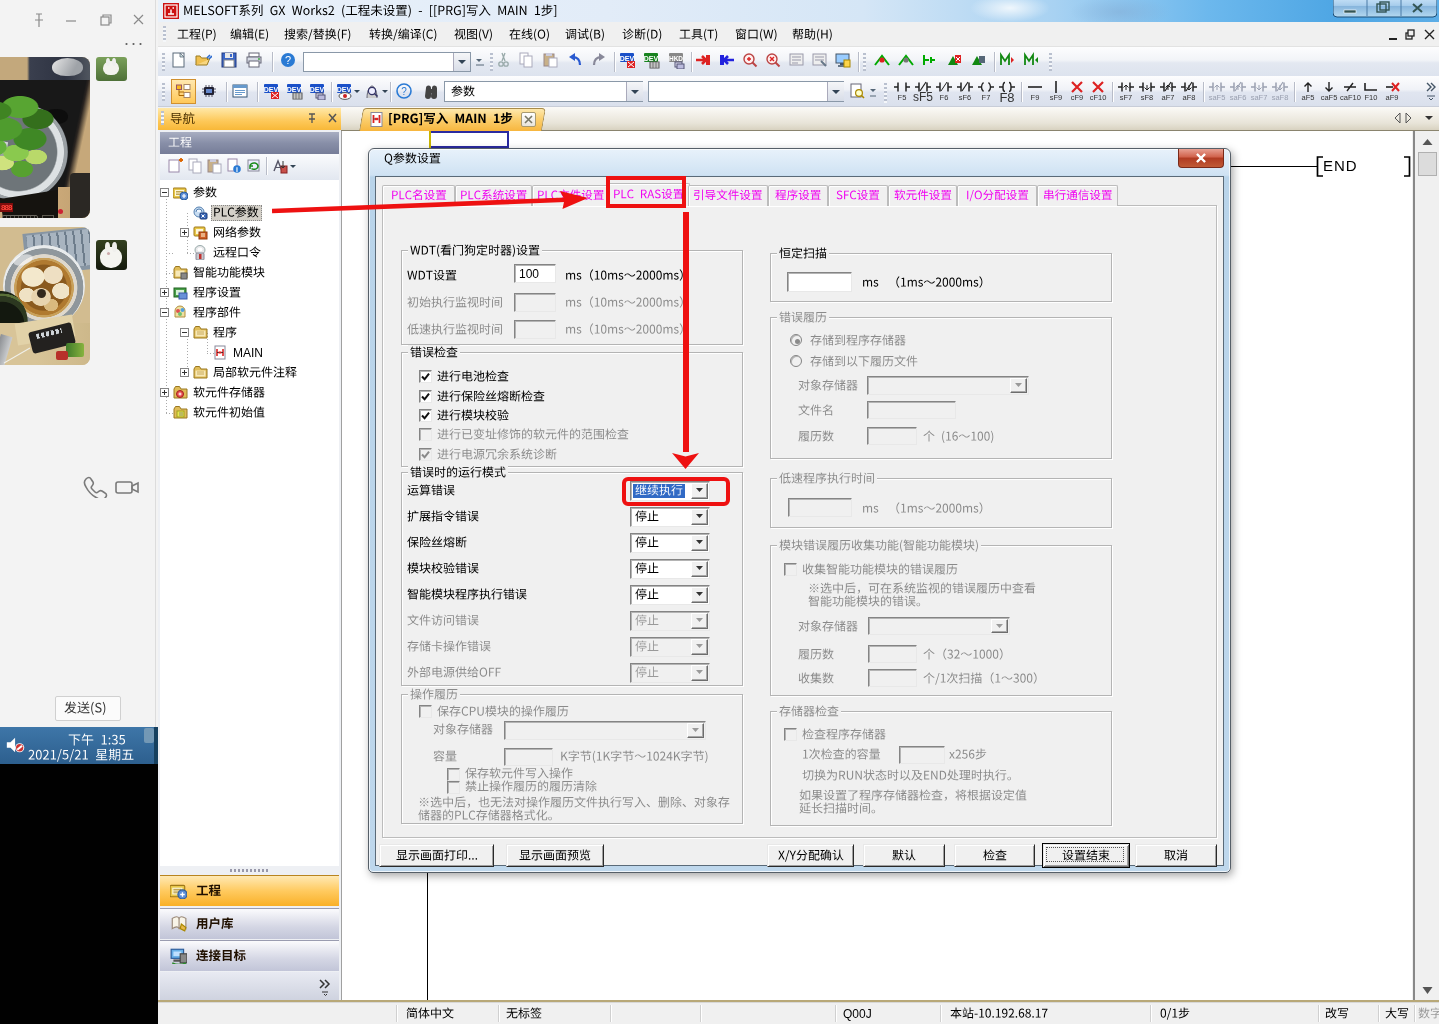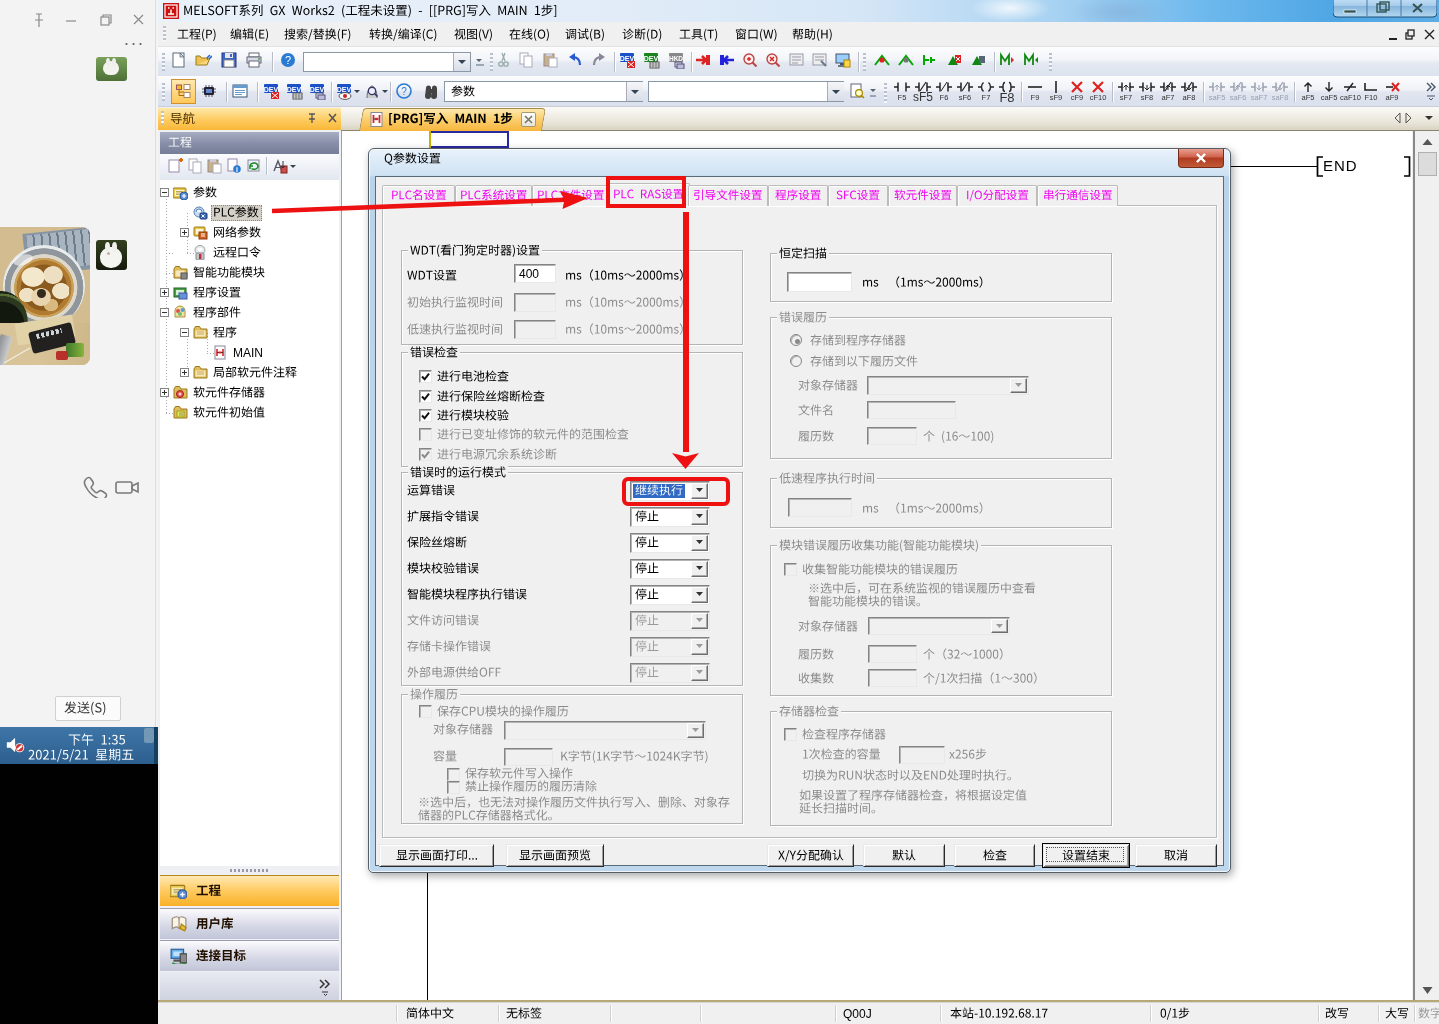--- a/index.html
+++ b/index.html
@@ -287,20 +287,48 @@
     <svg style="position:absolute;left:30px;top:10px" width="125" height="22" viewBox="0 0 125 22">
 <g stroke="#8a8a8a" stroke-width="1.2" fill="none">
 <path d="M9 4 l0 6 M5 10 h8 M9 10 l0 7 M6 4 h6"></path>
 <path d="M36 11 h10"></path>
 <rect x="71" y="7" width="8" height="8"></rect>
         <path d="M73 7 v-2 h8 v8 h-2"></path>
 <path d="M104 5 l9 9 M113 5 l-9 9"></path>
 </g>
     </svg>
     <div style="position:absolute;left:124px;top:38px;width:22px;height:6px;color:#666;font-size:18px;line-height:2px;letter-spacing:2px">...</div>
+    <div style="position:absolute;left:0;top:57px;width:90px;height:161px;border-radius:0 8px 8px 0;overflow:hidden;background:#c9ac7e">
+<div style="position:absolute;left:0;top:0;width:90px;height:23px;background:linear-gradient(90deg,#c3a87c 0 30%,#3a3f4e 33%,#2e3342 72%,#50565f 100%)"></div>
+<div style="position:absolute;left:52px;top:1px;width:31px;height:18px;background:linear-gradient(120deg,#e8e8e8,#9fa3a8 70%);border-radius:50% 50% 45% 45%"></div>
+<div style="position:absolute;left:0;top:23px;width:90px;height:125px;background:linear-gradient(102deg,#181818 0 74%,#2a2420 76%,#c6a87a 82%)"></div>
+<div style="position:absolute;left:44px;top:52px;width:24px;height:15px;background:#0d0d0d;border-radius:45%"></div>
+<div style="position:absolute;left:-32px;top:46px;width:100px;height:98px;border-radius:50%;background:radial-gradient(circle at 50% 50%,#6e7579 0 55%,#dde1e3 57% 65%,#9aa0a4 66% 70%,#484d52 72% 80%,#23272b 81% 86%,transparent 87%)"></div>
+<div style="position:absolute;left:-8px;top:84px;width:15px;height:17px;background:linear-gradient(#d4d8da,#8a9094);border-radius:0 0 60% 60%;transform:rotate(8deg)"></div>
+<div style="position:absolute;left:-30px;top:36px;width:92px;height:100px;background:
+radial-gradient(ellipse 17px 10px at 26px 18px,#3f8422 0 88%,transparent 95%),
+radial-gradient(ellipse 20px 12px at 50px 14px,#58a532 0 88%,transparent 95%),
+radial-gradient(ellipse 17px 11px at 68px 26px,#346f1c 0 88%,transparent 95%),
+radial-gradient(ellipse 22px 13px at 32px 36px,#4f9c2e 0 88%,transparent 95%),
+radial-gradient(ellipse 18px 12px at 60px 46px,#3f8825 0 88%,transparent 95%),
+radial-gradient(ellipse 16px 10px at 22px 54px,#63b13c 0 88%,transparent 95%),
+radial-gradient(ellipse 14px 9px at 46px 60px,#8ac94e 0 88%,transparent 95%),
+radial-gradient(ellipse 12px 8px at 66px 64px,#b9d96a 0 88%,transparent 95%),
+radial-gradient(ellipse 13px 8px at 32px 70px,#cfe27e 0 88%,transparent 95%),
+radial-gradient(ellipse 12px 9px at 52px 76px,#57a130 0 88%,transparent 95%)"></div>
+<div style="position:absolute;left:0;top:142px;width:64px;height:46px;background:#15130f;transform:rotate(-9deg);transform-origin:0 0"></div>
+<div style="position:absolute;left:58px;top:130px;width:32px;height:40px;background:linear-gradient(90deg,#caa878,#bfa070)"></div>
+<div style="position:absolute;left:70px;top:116px;width:20px;height:48px;background:#2b2824;border-radius:4px 0 0 4px"></div>
+<div style="position:absolute;left:0;top:146px;width:13px;height:9px;background:#7d0d0d"></div>
+<div style="position:absolute;left:1px;top:147px;color:#ff4438;font-size:8px;line-height:7px;font-weight:bold;letter-spacing:-1px">888</div>
+<div style="position:absolute;left:2px;top:158px;width:36px;height:15px;border:1px solid #6a675f;border-radius:2px;background:repeating-linear-gradient(90deg,transparent 0 3px,#555249 3px 4px)"></div>
+<div style="position:absolute;left:42px;top:158px;width:12px;height:10px;border:1px solid #5c594f"></div>
+<div style="position:absolute;left:58px;top:152px;width:5px;height:5px;background:#c23;border-radius:50%"></div>
+
+</div>
     <div style="position:absolute;left:96px;top:57px;width:31px;height:24px;border-radius:3px;overflow:hidden;background:linear-gradient(#7aa05a,#4e7038)">
 <div style="position:absolute;left:7px;top:4px;width:16px;height:14px;background:#f2f2ee;border-radius:50% 50% 45% 45%"></div>
 <div style="position:absolute;left:10px;top:1px;width:4px;height:8px;background:#eee;border-radius:50%"></div>
 <div style="position:absolute;left:16px;top:1px;width:4px;height:8px;background:#eee;border-radius:50%"></div>
 </div>
     <div style="position:absolute;left:0;top:227px;width:90px;height:138px;border-radius:0 8px 8px 0;overflow:hidden;background:#d2bc90">
 <div style="position:absolute;left:22px;top:0;width:68px;height:42px;background:#8795a3;transform:rotate(-6deg);transform-origin:100% 0"></div>
 <div style="position:absolute;left:26px;top:2px;width:64px;height:36px;background:repeating-linear-gradient(90deg,#a8b4c0 0 6px,#6e7d8c 6px 8px),repeating-linear-gradient(0deg,rgba(255,255,255,.25) 0 6px,rgba(0,0,0,.25) 6px 8px);transform:rotate(-6deg);transform-origin:100% 0"></div>
 <div style="position:absolute;left:3px;top:18px;width:82px;height:82px;border-radius:50%;background:radial-gradient(circle at 50% 52%,#8a5a1e 0 38%,#b07a30 40% 46%,#c8a05a 47% 50%,#ded8cc 51% 56%,#8f979c 57% 66%,#e8ebec 67% 72%,#757c80 73% 78%,#4a5054 79% 84%,transparent 85%)"></div>
 <div style="position:absolute;left:17px;top:36px;width:52px;height:50px;background:
@@ -1489,21 +1517,21 @@
     <div style="position:absolute;left:407.0px;top:269.0px;line-height:0"><svg width="50.0" height="14.2" viewBox="0 0 50.0 14.2" style="overflow:visible">
         <g fill="#000" transform="translate(0 10.56) scale(0.012000 -0.012000)">
           <use href="#g27" x="0"></use>
           <use href="#g67" x="878"></use>
           <use href="#g22" x="1566"></use>
           <use href="#g35" x="2165"></use>
           <use href="#g36" x="3165"></use>
         </g>
       </svg></div>
     <div style="position:absolute;left:514px;top:264px;width:42px;height:19px;background:#fff;border:1px solid;border-color:#848484 #e8e8e8 #e8e8e8 #848484;box-shadow:inset 1px 1px 0 #b4b4b4"></div>
-    <div style="position:absolute;left:519px;top:267.0px;font-size:12px;color:#000;white-space:pre;line-height:14px">400</div>
+    <div style="position:absolute;left:519px;top:267.0px;font-size:12px;color:#000;white-space:pre;line-height:14px">100</div>
     <div style="position:absolute;left:565.0px;top:269.0px;line-height:0"><svg width="126.1" height="14.2" viewBox="0 0 126.1 14.2" style="overflow:visible">
         <g fill="#000" transform="translate(0 10.56) scale(0.012000 -0.012000)">
           <use href="#g155" x="0"></use>
           <use href="#g31" x="926"></use>
           <use href="#g156" x="1394"></use>
           <use href="#g7" x="2394"></use>
           <use href="#g12" x="2949"></use>
           <use href="#g155" x="3504"></use>
           <use href="#g31" x="4430"></use>
           <use href="#g157" x="4898"></use>

